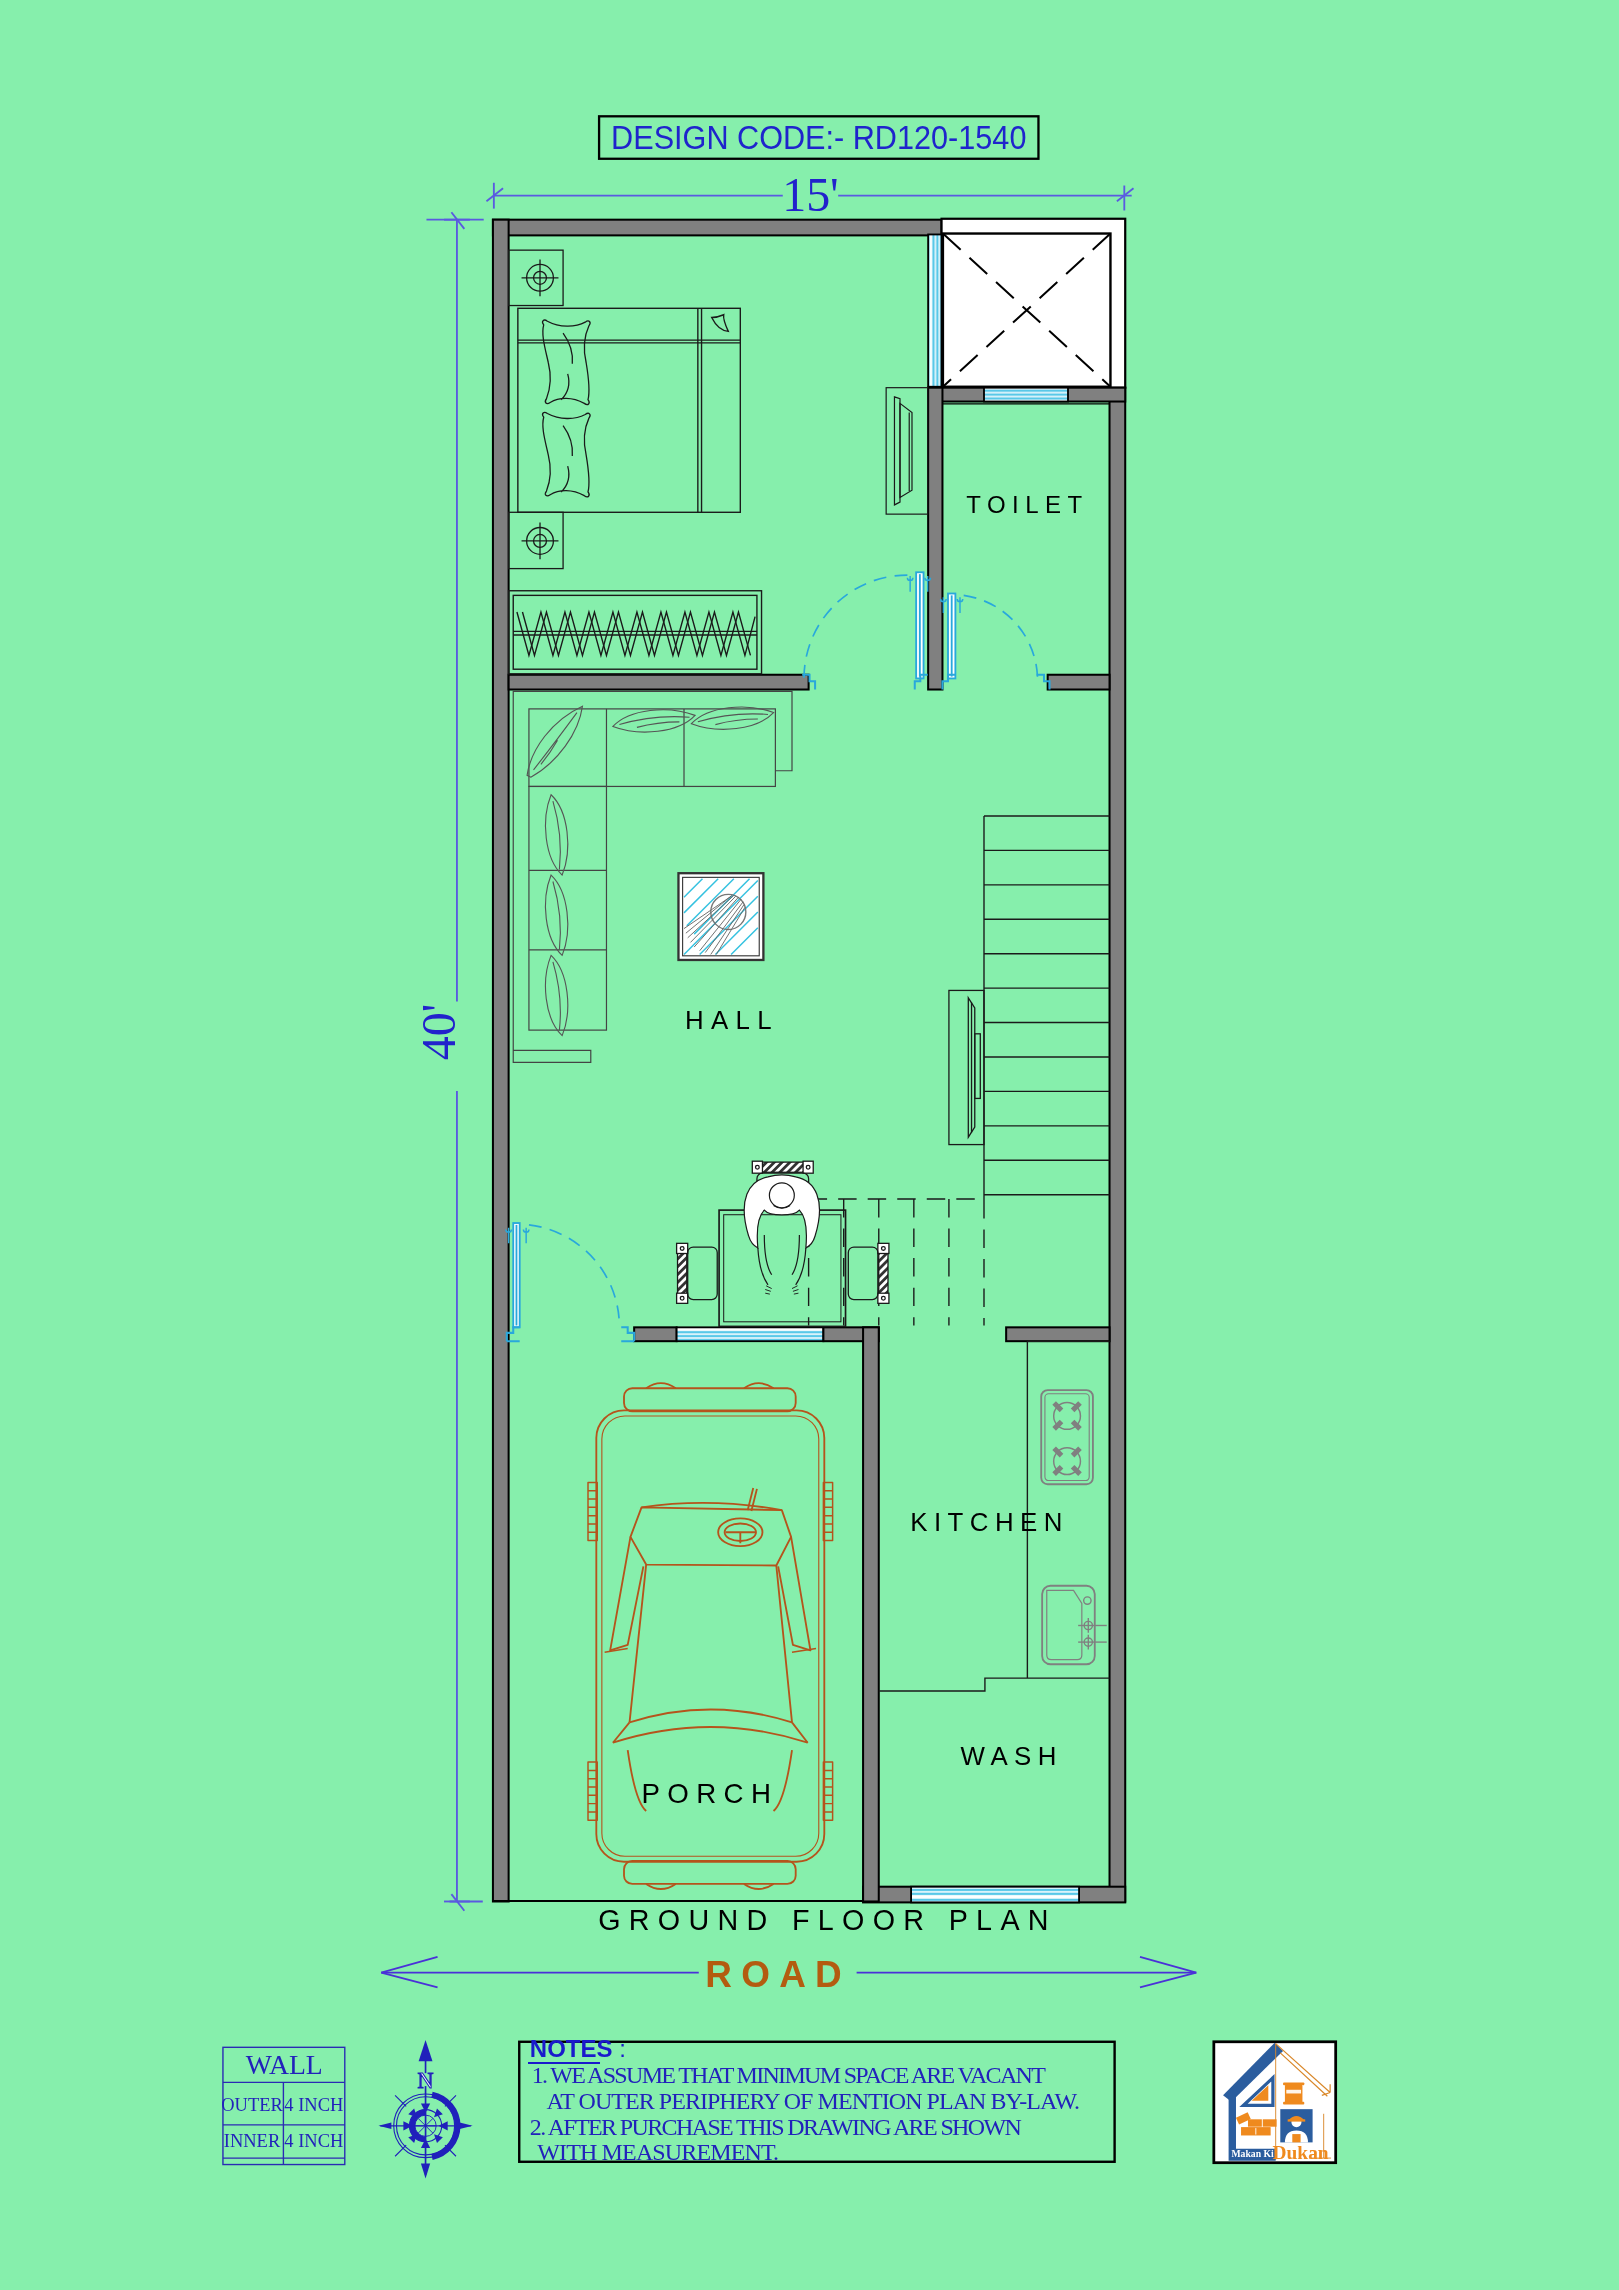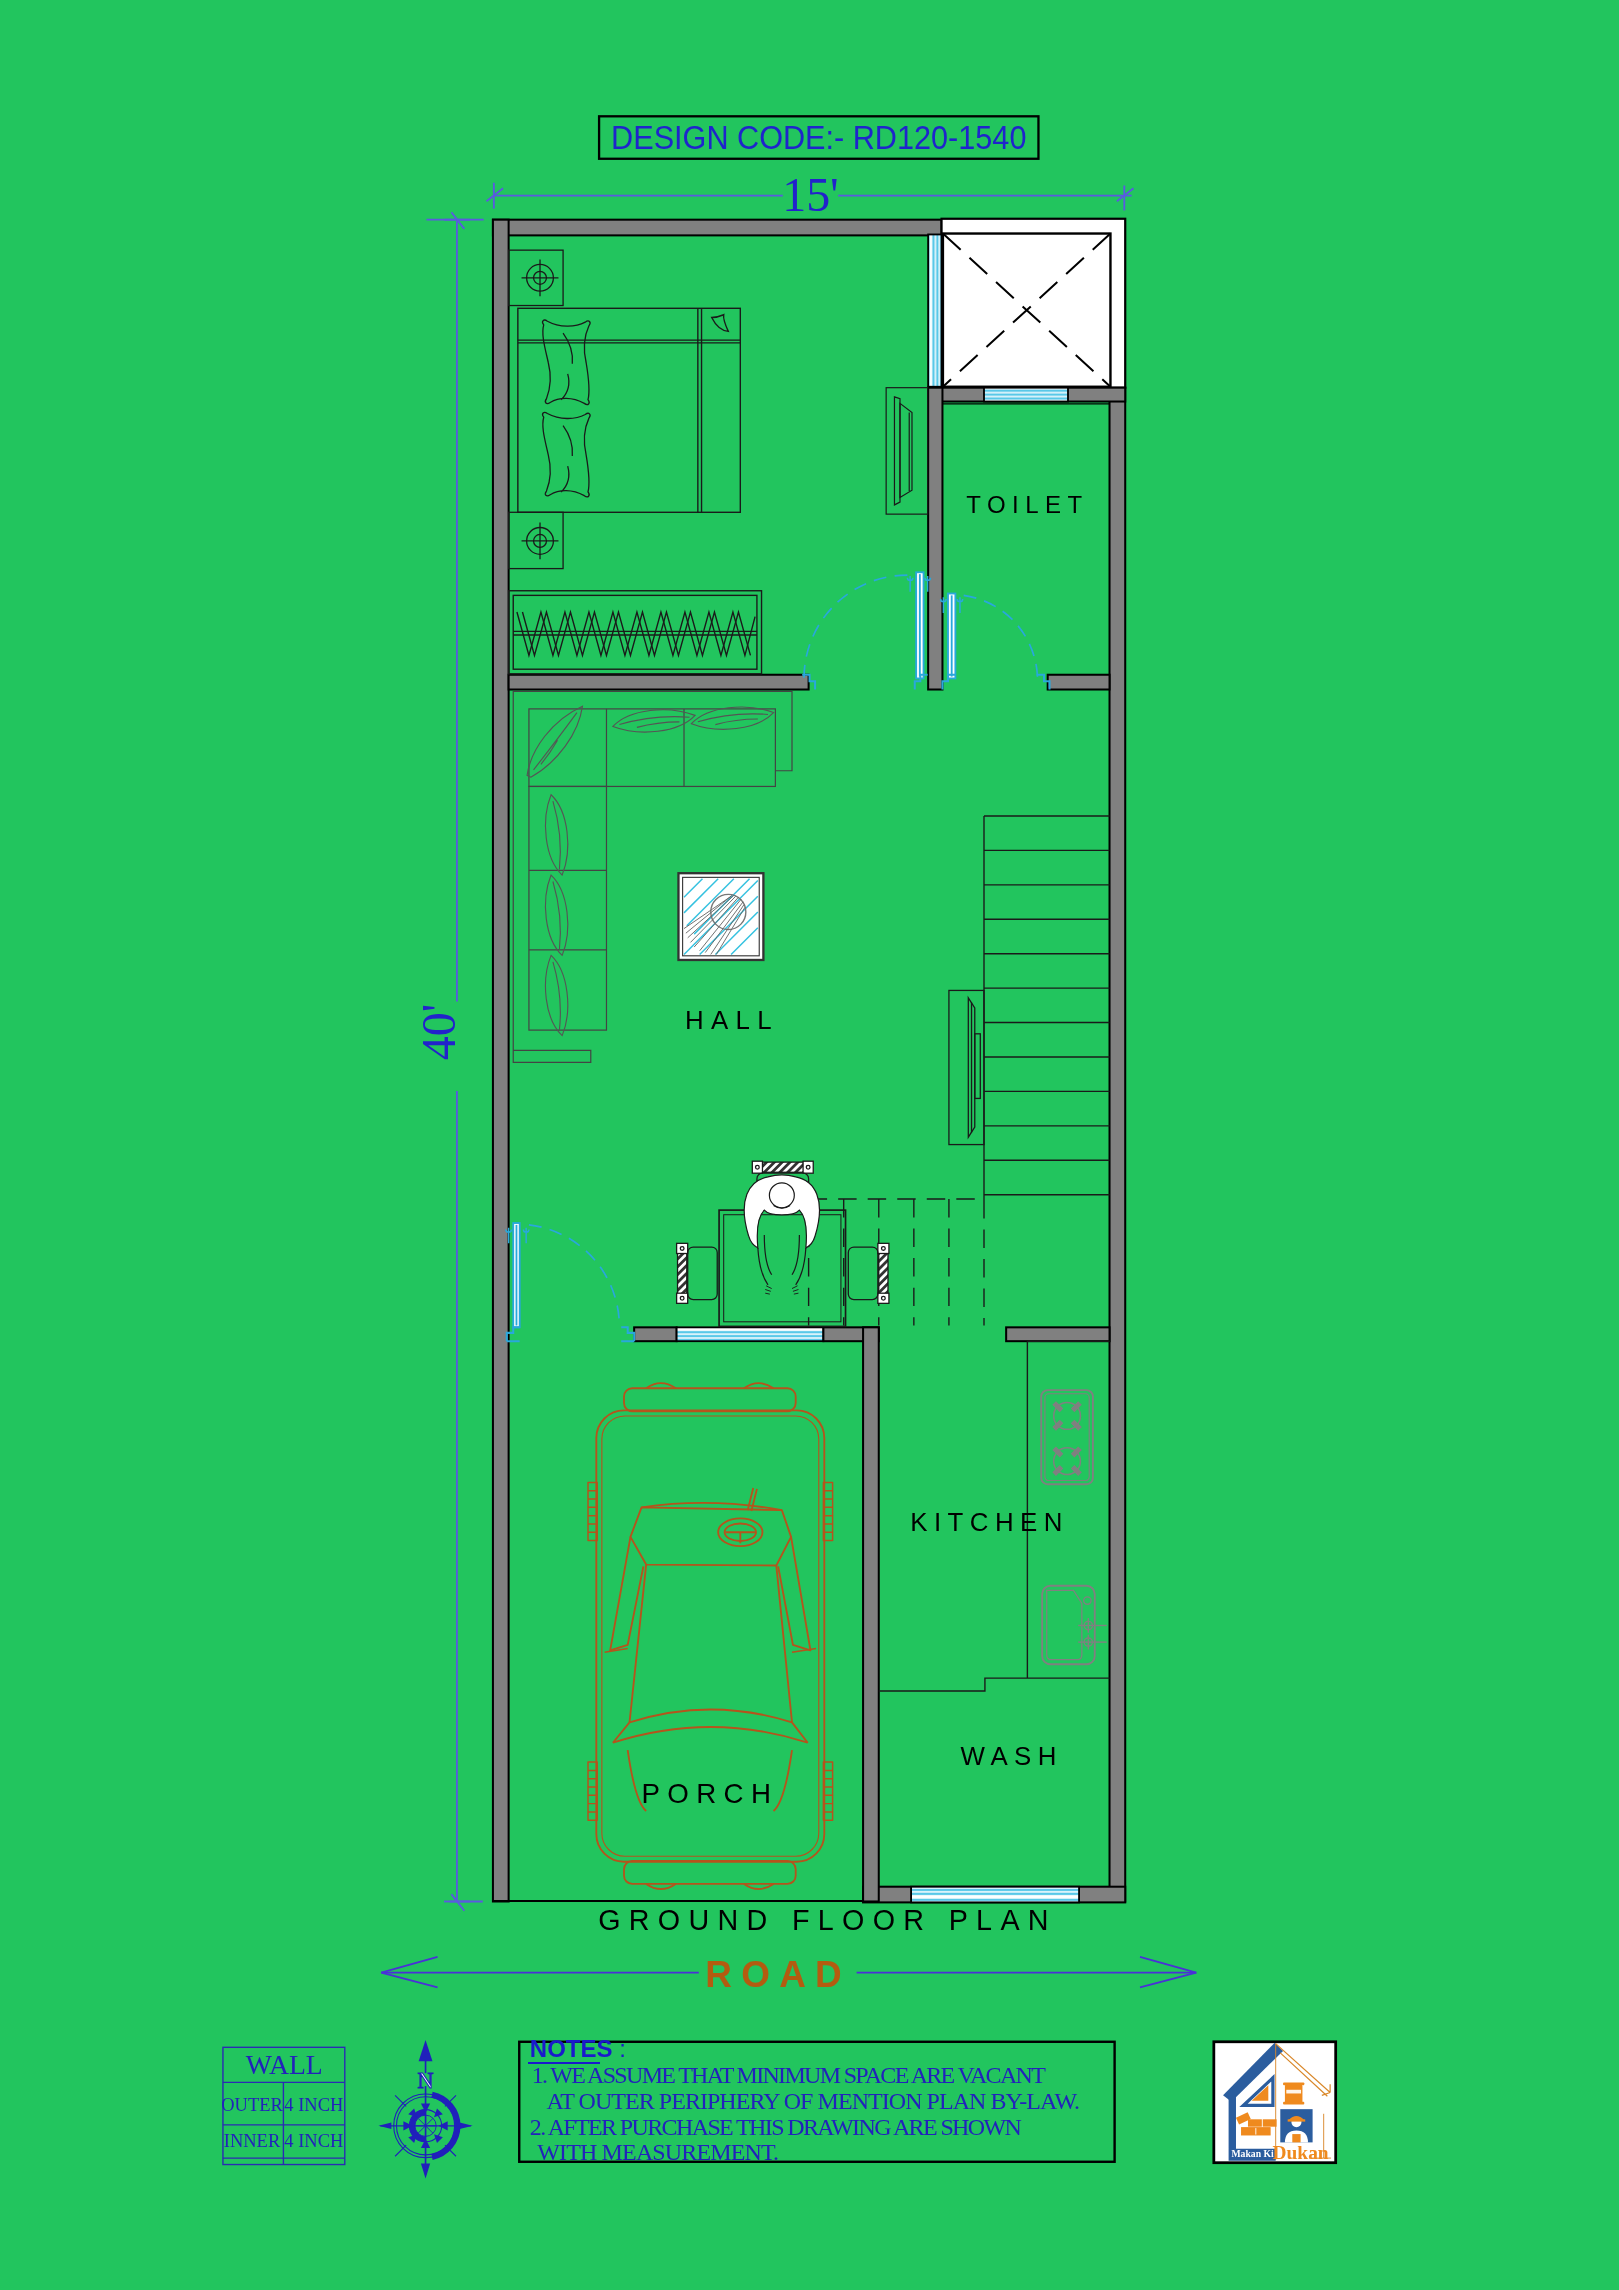--- a/index.html
+++ b/index.html
@@ -1,16 +1,16 @@
 <!DOCTYPE html>
 <html style="font-size:14.8px"><head>
 <meta charset="utf-8">
 <style>
 html,body{margin:0;padding:0;background:#ffffff;}
-#page{position:relative;width:1620px;height:2291px;background:#22c55e;overflow:hidden;font-family:"Liberation Sans",sans-serif;}
+#page{position:relative;width:1620px;height:2291px;background:#86efac;overflow:hidden;font-family:"Liberation Sans",sans-serif;}
 svg{position:absolute;left:0;top:0;}
 </style>
 </head>
 <body>
 <div id="page">
 <svg width="1620" height="2291" viewBox="0 0 1755 2482">
 <defs>
 <pattern id="winH" width="8" height="15" patternUnits="userSpaceOnUse">
 <rect x="0" y="0" width="8" height="15" fill="#ffffff"></rect>
 <rect x="0" y="2" width="8" height="2.6" fill="#59c8e8"></rect>

